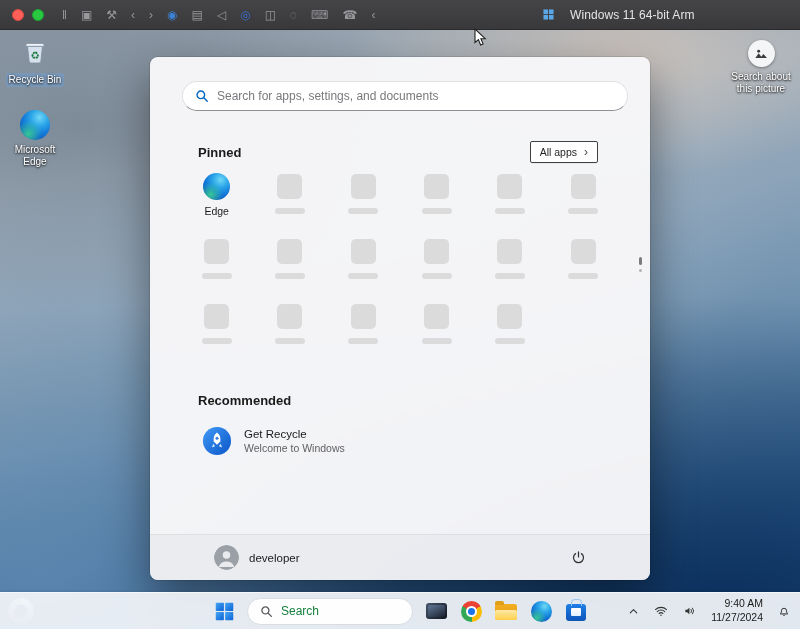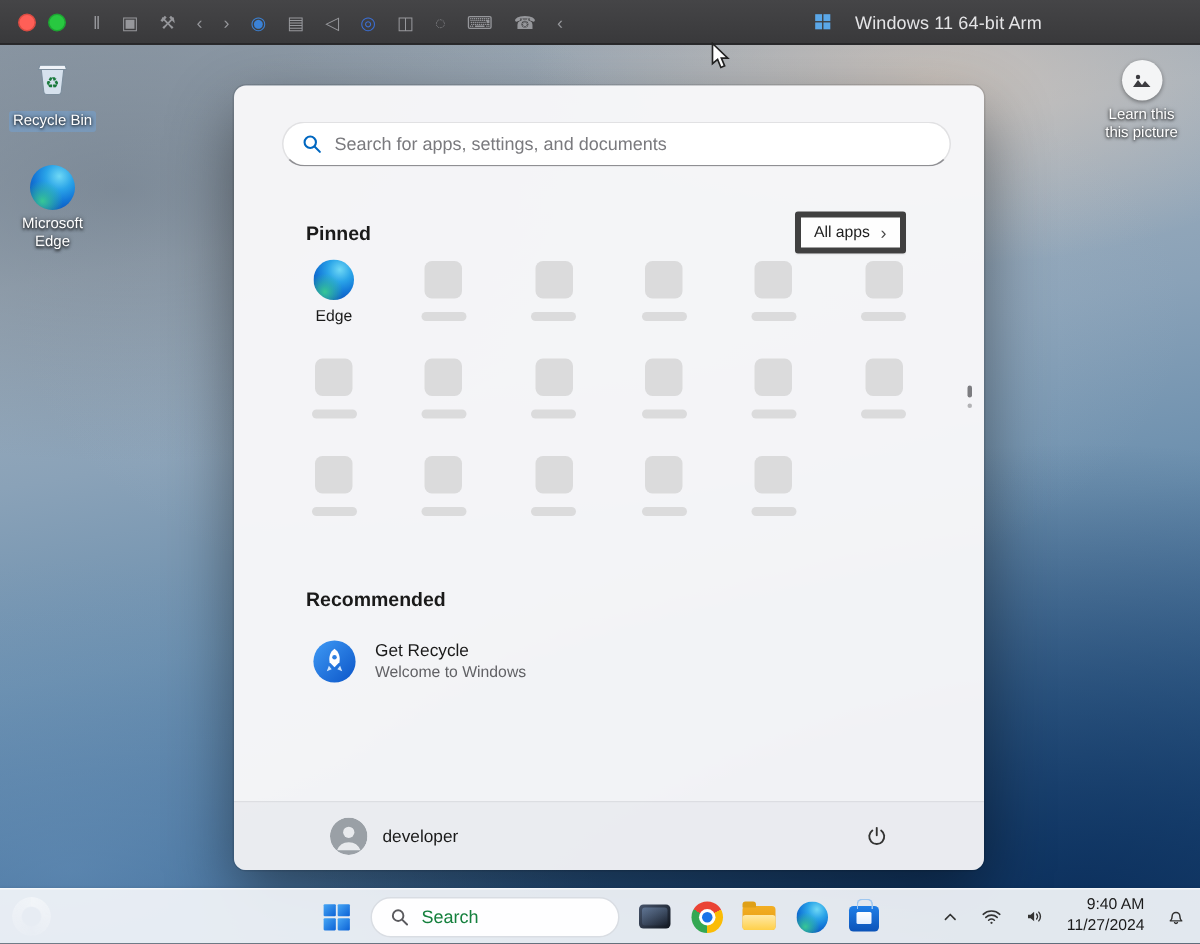--- a/index.html
+++ b/index.html
@@ -36,35 +36,35 @@
       linear-gradient(170deg,#939fab 0%,#a0aebb 22%,#8aa2b8 40%,#6b8fae 58%,#43709b 76%,#2a5a8c 89%,#1e4a7a 100%);
   }
   
   .desk-icon{position:absolute;width:62px;display:flex;flex-direction:column;align-items:center;gap:3px;cursor:default;}
   .desk-label{font-size:10px;color:#fff;text-align:center;line-height:1.15;
     text-shadow:0 1px 2px rgba(0,0,0,0.85),0 0 3px rgba(0,0,0,0.5);padding:1px 3px;border-radius:2px;}
   .desk-icon.selected .desk-label{background:rgba(110,165,220,0.45);}
   .learn-circle{width:27px;height:27px;border-radius:50%;background:#f4f5f6;display:flex;align-items:center;justify-content:center;box-shadow:0 1px 3px rgba(0,0,0,0.4);}
   
   .start-menu{
-    position:absolute;left:156px;top:27px;width:500px;height:523px;
+    position:absolute;left:150px;top:27px;width:500px;height:523px;
     background:rgba(246,246,248,0.98);border-radius:8px;
     box-shadow:0 18px 45px rgba(0,0,0,0.45),0 0 0 1px rgba(0,0,0,0.10);
     z-index:20;
   }
   .search-box{
     position:absolute;top:24px;left:32px;right:22px;height:30px;
     background:#fff;border:1px solid #e1e1e3;border-bottom-color:#8f8f93;
     border-radius:16px;display:flex;align-items:center;padding:0 12px;gap:8px;
   }
   .search-ph{font-size:12px;color:#7a7a7e;}
   .pinned-row{position:absolute;top:84px;left:48px;right:52px;display:flex;align-items:center;justify-content:space-between;}
   .section-h{font-size:13px;font-weight:700;color:#1a1a1a;}
   .all-apps{display:flex;align-items:center;gap:7px;padding:4px 9px;background:rgba(255,255,255,0.85);
-    border:4px solid #404040;border-radius:2px;font-size:10.5px;color:#1f1f1f;cursor:default;
+    border:1px solid #404040;border-radius:2px;font-size:10.5px;color:#1f1f1f;cursor:default;
     box-shadow:0 1px 1px rgba(0,0,0,0.05);font-family:inherit;}
   .all-apps .chev{font-size:12px;color:#4a4a4a;line-height:1;}
   .pinned-grid{position:absolute;top:116px;left:30px;right:30px;display:grid;grid-template-columns:repeat(6,1fr);row-gap:13px;}
   .cell{height:52px;display:flex;flex-direction:column;align-items:center;border-radius:4px;}
   .app-icon{width:27px;height:27px;display:flex;align-items:center;justify-content:center;}
   .cell-label{margin-top:5px;font-size:10.5px;color:#1b1b1b;}
   .ph-icon{width:25px;height:25px;background:#dbdbdc;border-radius:5px;margin-top:1px;}
   .ph-bar{width:30px;height:6px;background:#dbdbdc;border-radius:3px;margin-top:9px;}
   .page-dots{position:absolute;right:8px;top:200px;display:flex;flex-direction:column;gap:4px;align-items:center;}
   .dot{border-radius:2px;background:#b3b3b6;}
@@ -184,21 +184,21 @@
       <span class="desk-label">Microsoft Edge</span>
     </div>
 
     <div class="desk-icon" style="left:728px;top:10px;width:66px;">
       <span class="learn-circle">
         <svg viewBox="0 0 24 24" width="16" height="16">
             <circle cx="8.5" cy="8" r="2.2" fill="#3c3c40"></circle>
             <path d="M3.5 18l5-7 4 5 3-4 5.5 6z" fill="#3c3c40"></path>
           </svg>
       </span>
-      <span class="desk-label">Learn this this picture</span>
+      <span class="desk-label">Search about this picture</span>
     </div>
 
     <div class="start-menu">
 
       <div class="search-box">
         <span style="display:inline-flex;">
           <svg width="14" height="14" viewBox="0 0 24 24" fill="none" stroke="#0067c0" stroke-width="2.4" stroke-linecap="round">
               <circle cx="10" cy="10" r="6.5"></circle>
               <line x1="15.2" y1="15.2" x2="21" y2="21"></line>
             </svg>

